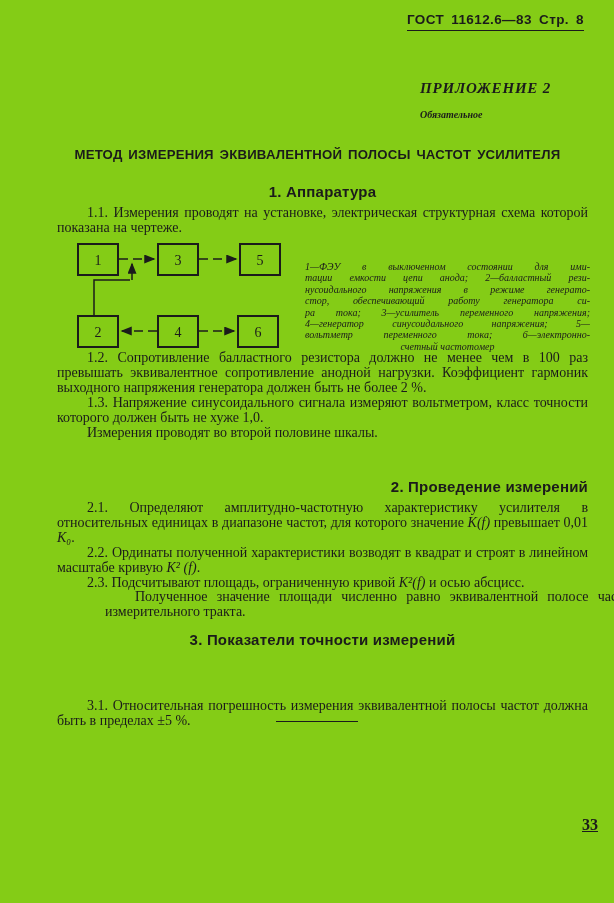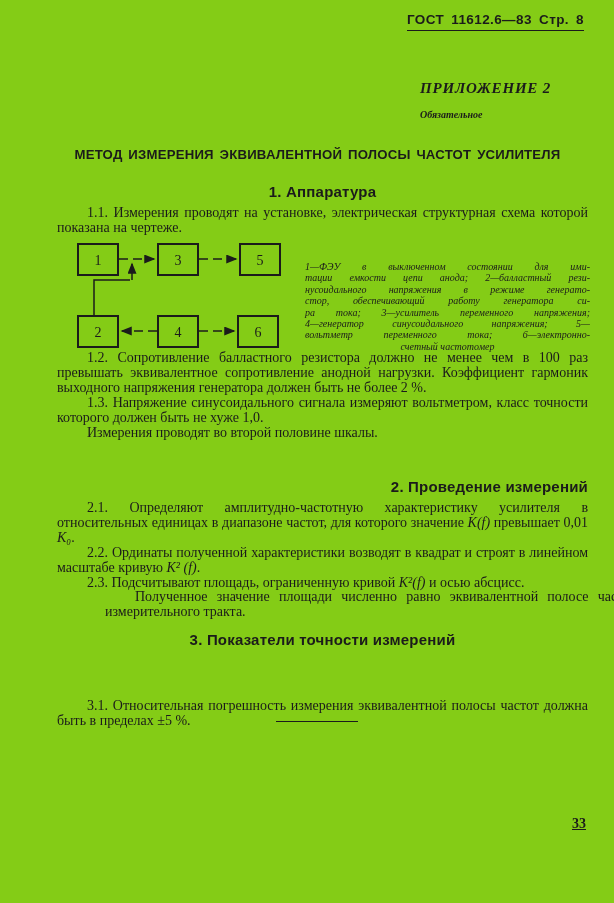--- a/index.html
+++ b/index.html
@@ -101,22 +101,22 @@
   .divider {
     position: absolute;
     top: 721px;
     left: 276px;
     width: 82px;
     border-top: 1.7px solid #1b1b1b;
   }
   .page-num {
     position: absolute;
     top: 816px;
-    right: 28px;
-    font-size: 14px;
+    right: 16px;
+    font-size: 16px;
     font-weight: bold;
     text-decoration: underline;
   }
   svg text {
     font-family: "Liberation Serif", serif;
     font-size: 14px;
     fill: #1b1b1b;
   }
 </style>
 </head>

